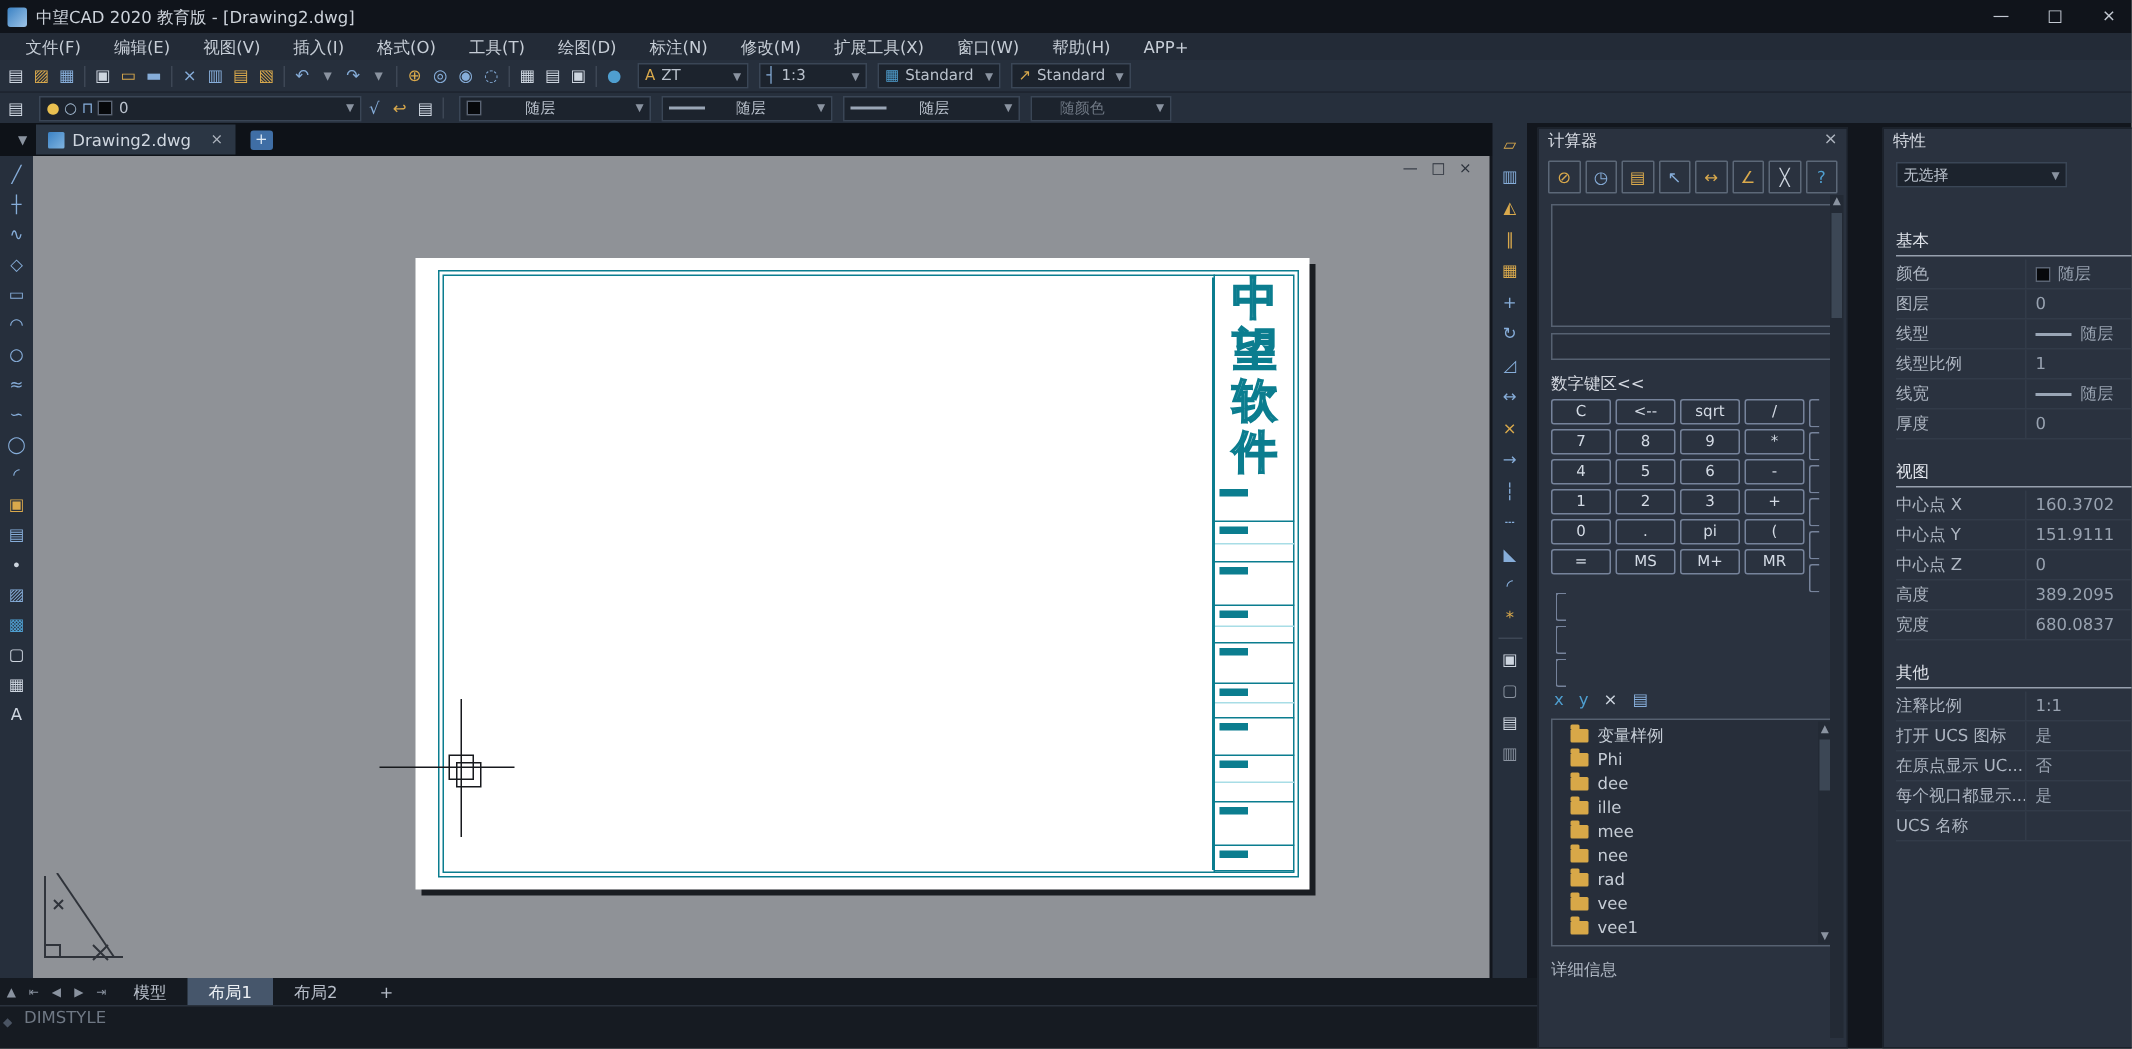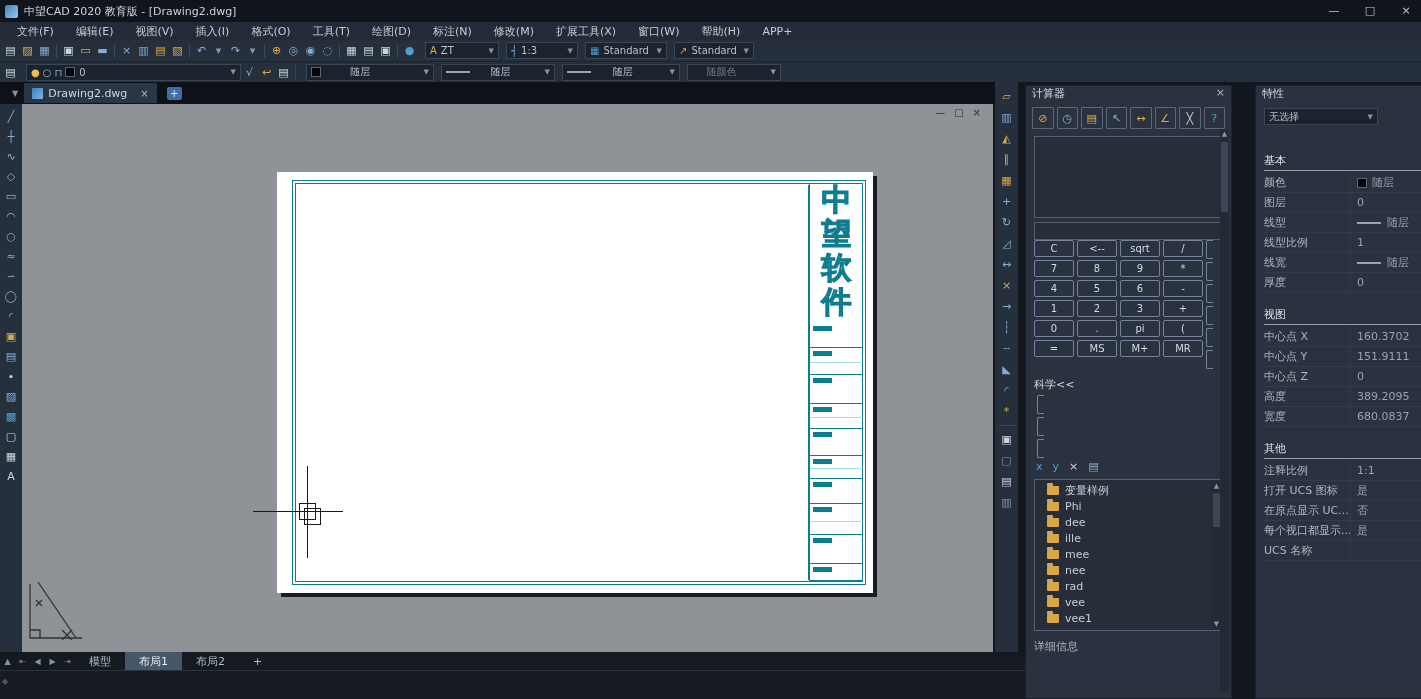--- a/index.html
+++ b/index.html
@@ -387,20 +387,21 @@
 
   <span class="ltab">模型</span>
       <span class="ltab active">布局1</span>
       <span class="ltab">布局2</span>
       <span class="ltab">+</span>
     </div>
 </div>
 
 <div id="cmdline" class="abs">
   <span class="grip">◆</span>
+  <div id="cmd-echo">DIMSTYLE</div>
 </div>
 
 <div id="calc" class="abs palette">
   <div class="ptitle">
     <span>计算器</span>
     <span class="closex">×</span>
   </div>
   <div class="pbtnrow">
 
   <span class="pbtn" style="color: rgb(217, 169, 76);">⊘</span>
@@ -408,20 +409,21 @@
       <span class="pbtn" style="color: rgb(217, 169, 76);">▤</span>
       <span class="pbtn" style="color: rgb(134, 173, 217);">↖</span>
       <span class="pbtn" style="color: rgb(217, 169, 76);">↔</span>
       <span class="pbtn" style="color: rgb(217, 169, 76);">∠</span>
       <span class="pbtn" style="color: rgb(205, 213, 223);">╳</span>
       <span class="pbtn" style="color: rgb(79, 159, 208);">?</span>
     </div>
   <div id="calc-history" class="box"></div>
   <div id="calc-input" class="box"></div>
 
+  <div class="seclabel">数字键区&lt;&lt;</div>
   <div class="keywrap">
     <div class="keygrid">
 
     <span class="key">C</span>
         <span class="key">&lt;--</span>
         <span class="key">sqrt</span>
         <span class="key">/</span>
         <span class="key">7</span>
         <span class="key">8</span>
         <span class="key">9</span>
@@ -446,21 +448,20 @@
     <div class="slivers">
       <span class="sliver"></span>
         <span class="sliver"></span>
         <span class="sliver"></span>
         <span class="sliver"></span>
         <span class="sliver"></span>
         <span class="sliver"></span>
     </div>
   </div>
 
-  <div class="seclabel">科学&lt;&lt;</div>
   <div class="keywrap">
     <div class="slivers">
       <span class="sliver"></span>
         <span class="sliver"></span>
         <span class="sliver"></span>
     </div>
   </div>
 
   <div id="vars-icons">
 

